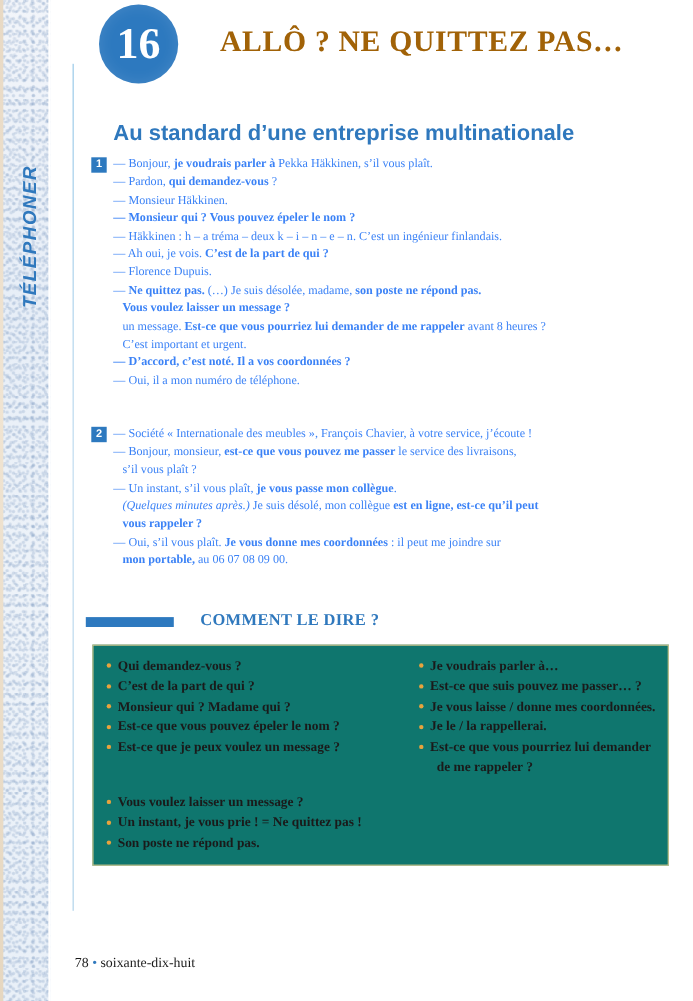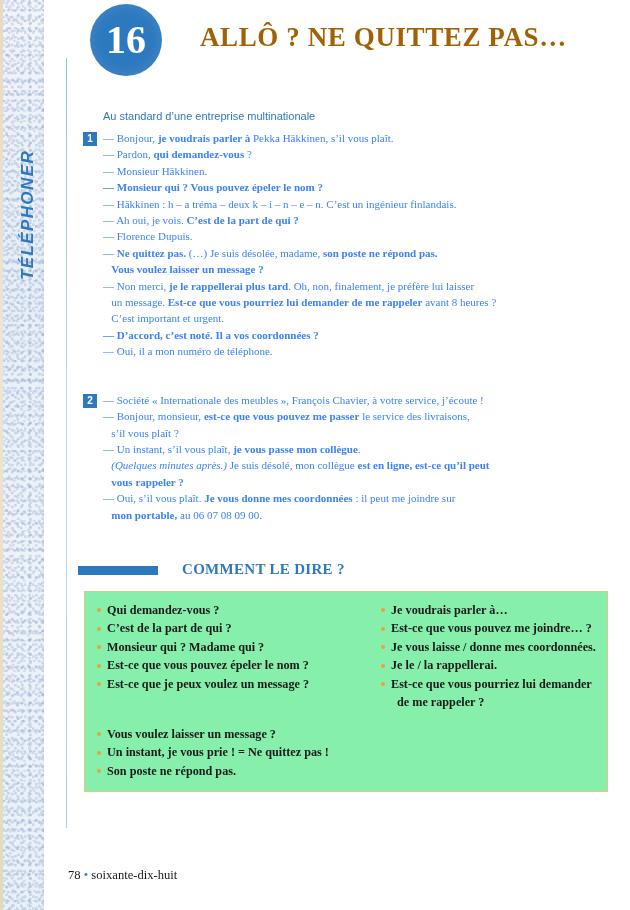--- a/index.html
+++ b/index.html
@@ -72,21 +72,21 @@
     font-weight:bold;font-size:27px;
     color:#a16207;
     letter-spacing:.6px;
     white-space:nowrap;
   }
 
   
   .sec-head{
     margin:14px 0 8px 25px;
     font-family:"Liberation Sans", sans-serif;
-    font-weight:normal;font-size:11px;
+    font-weight:bold;font-size:20px;
     color:#2f78bd;
   }
 
   
   .dialogue{position:relative;margin-left:25px;}
   .num-sq{
     position:absolute;left:-20px;top:2px;
     width:14px;height:14px;
     background:#2d79bf;
     color:#fff;
@@ -114,21 +114,21 @@
   .cld-title{
     position:absolute;left:104px;top:0;
     font-family:"Liberation Serif", serif;
     font-weight:bold;font-size:15px;
     color:#2f78bd;letter-spacing:.3px;
   }
 
   
   .ybox{
     margin-left:6px;width:524px;
-    background:#86efac;
+    background:#0f766e;
     border:1px solid #d8c98a;
     padding:9px 10px 11px 10px;
     box-sizing:border-box;
   }
   .ycols{display:flex;gap:12px;}
   .ycol{flex:1;}
   .ycol.left{flex:0 0 272px;}
   .bul{
     position:relative;
     padding-left:12px;
@@ -173,21 +173,20 @@
     <div class="lines">
         <div class="line">— Bonjour, <b>je voudrais parler à</b> Pekka Häkkinen, s’il vous plaît.</div>
         <div class="line">— Pardon, <b>qui demandez-vous</b> ?</div>
         <div class="line">— Monsieur Häkkinen.</div>
         <div class="line"><b>— Monsieur qui ? Vous pouvez épeler le nom ?</b></div>
         <div class="line">— Häkkinen : h – a tréma – deux k – i – n – e – n. C’est un ingénieur finlandais.</div>
         <div class="line">— Ah oui, je vois. <b>C’est de la part de qui ?</b></div>
         <div class="line">— Florence Dupuis.</div>
         <div class="line">— <b>Ne quittez pas.</b> (…) Je suis désolée, madame, <b>son poste ne répond pas.</b></div>
         <div class="line"><b>   Vous voulez laisser un message ?</b></div>
-        <div class="line">— Non merci, <b>je le rappellerai plus tard</b>. Oh, non, finalement, je préfère lui laisser</div>
         <div class="line">   un message. <b>Est-ce que vous pourriez lui demander de me rappeler</b> avant 8 heures ?</div>
         <div class="line">   C’est important et urgent.</div>
         <div class="line"><b>— D’accord, c’est noté. Il a vos coordonnées ?</b></div>
         <div class="line">— Oui, il a mon numéro de téléphone.</div>
       </div>
   </div>
 
   <div class="dialogue dialogue2" id="dlg1">
     <div class="num-sq">2</div>
     <div class="lines">
@@ -211,21 +210,21 @@
     <div class="ycols">
       <div class="ycol left" id="cldleft">
           <div class="bul">Qui demandez-vous ?</div>
           <div class="bul">C’est de la part de qui ?</div>
           <div class="bul">Monsieur qui ? Madame qui ?</div>
           <div class="bul">Est-ce que vous pouvez épeler le nom ?</div>
           <div class="bul">Est-ce que je peux voulez un message ?</div>
         </div>
       <div class="ycol" id="cldright">
           <div class="bul">Je voudrais parler à…</div>
-          <div class="bul">Est-ce que vous pouvez me joindre… ?</div>
+          <div class="bul">Est-ce que suis pouvez me passer… ?</div>
           <div class="bul">Je vous laisse / donne mes coordonnées.</div>
           <div class="bul">Je le / la rappellerai.</div>
           <div class="bul">Est-ce que vous pourriez lui demander</div>
           <div class="bul nobullet" style="padding-left: 18px; --nb: 1;">de me rappeler ?</div>
         </div>
     </div>
     <div class="ybox-lower" id="cldlower">
         <div class="bul">Vous voulez laisser un message ?</div>
         <div class="bul">Un instant, je vous prie ! = Ne quittez pas !</div>
         <div class="bul">Son poste ne répond pas.</div>

